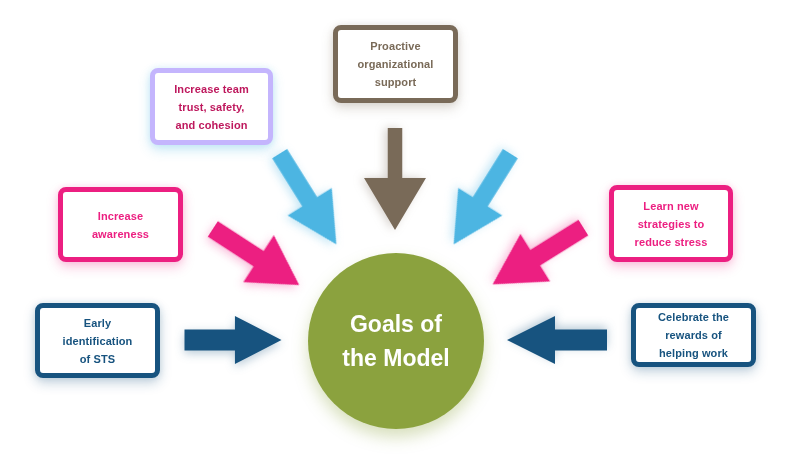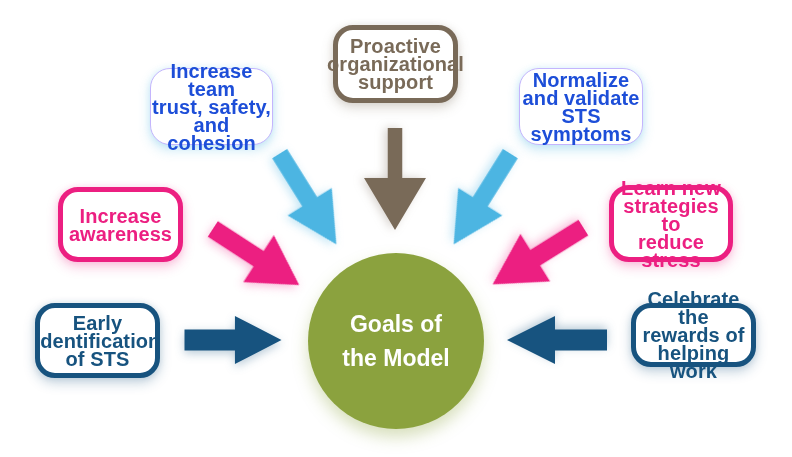--- a/index.html
+++ b/index.html
@@ -8,30 +8,30 @@
     width:792px;height:457px;
     background:#ffffff;
     overflow:hidden;
     font-family:"Liberation Sans","DejaVu Sans",sans-serif;
   }
   
   .node{
     position:absolute;
     box-sizing:border-box;
     background:#ffffff;
-    border-radius:20px;
+    border-radius:8px;
     display:flex;align-items:center;justify-content:center;
     text-align:center;
     font-weight:bold;
-    font-size:20px;line-height:18px;
+    font-size:11px;line-height:18px;
     white-space:pre-line;
     letter-spacing:0.1px;
   }
   .node.brown{border:5px solid #796a58;color:#796a58;box-shadow:0 5px 12px rgba(121,106,88,.25),0 0 6px rgba(121,106,88,.12);}
-  .node.blue {border:1px solid #c4b5fd;color:#1d4ed8;box-shadow:0 5px 12px rgba(76,181,226,.3),0 0 6px rgba(76,181,226,.15);}
+  .node.blue {border:5px solid #c4b5fd;color:#be185d;box-shadow:0 5px 12px rgba(76,181,226,.3),0 0 6px rgba(76,181,226,.15);}
   .node.pink {border:5px solid #ec1f81;color:#ec1f81;box-shadow:0 5px 12px rgba(236,31,129,.25),0 0 6px rgba(236,31,129,.12);}
   .node.navy {border:5px solid #17537f;color:#17537f;box-shadow:0 5px 12px rgba(23,83,127,.25),0 0 6px rgba(23,83,127,.12);}
 
   #box-top          {left:333px;top:25px; width:125px;height:78px;}
   #box-upper-left   {left:150px;top:68px; width:123px;height:77px;}
   #box-upper-right  {left:519px;top:68px; width:124px;height:77px;}
   #box-mid-left     {left:58px; top:187px;width:125px;height:75px;}
   #box-mid-right    {left:609px;top:185px;width:124px;height:77px;}
   #box-bottom-left  {left:35px; top:303px;width:125px;height:75px;}
   #box-bottom-right {left:631px;top:303px;width:125px;height:64px;}
@@ -88,23 +88,20 @@
   </svg>
 
   <div id="box-top" class="node brown">Proactive
 organizational
 support</div>
 
   <div id="box-upper-left" class="node blue">Increase team
 trust, safety,
 and cohesion</div>
 
-  <div id="box-upper-right" class="node blue">Normalize
-and validate
-STS symptoms</div>
 
   <div id="box-mid-left" class="node pink">Increase
 awareness</div>
 
   <div id="box-bottom-left" class="node navy">Early
 identification
 of STS</div>
 
   <div id="box-mid-right" class="node pink">Learn new
 strategies to

